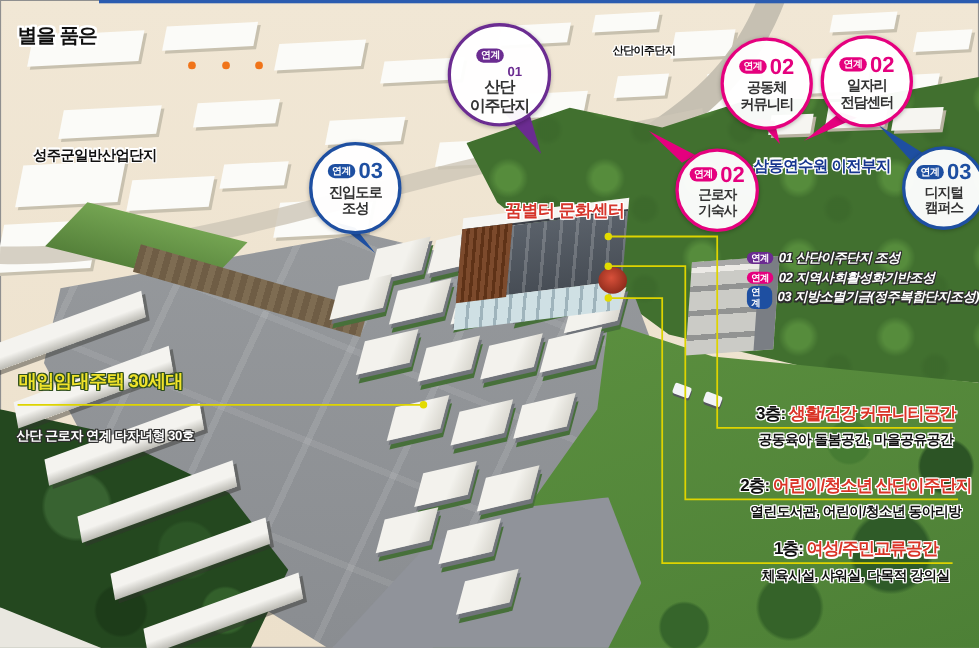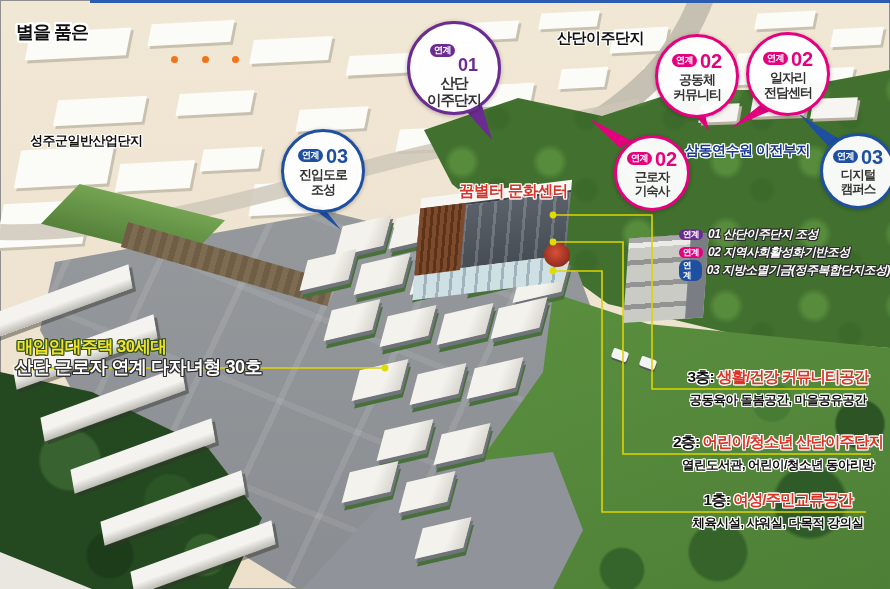--- a/index.html
+++ b/index.html
@@ -101,41 +101,41 @@
   
   .title-tag{left:16px;top:20px;font-size:18px;font-weight:800;color:#101010;
       letter-spacing:-1px;z-index:31;}
   .title-main{left:20px;top:66px;font-size:33px;font-weight:800;color:#f07419;
       letter-spacing:-2px;z-index:31;white-space:nowrap;}
   .tdot{position:absolute;width:7px;height:7px;border-radius:50%;background:#f07419;z-index:31;}
 
   
   .mlabel{position:absolute;font-weight:800;letter-spacing:-0.5px;z-index:30;white-space:nowrap;}
   .ml-ind{left:30px;top:132px;font-size:13px;color:#101010;}
-  .ml-rel{left:557px;top:29px;font-size:15px;color:#101010;}
+  .ml-rel{left:557px;top:39px;font-size:10px;color:#101010;}
   .ml-trn{left:685px;top:142px;font-size:14px;color:#16368f;text-align:center;}
   .ml-cul{left:459px;top:181px;font-size:15.5px;color:#d6352b;}
 
   
   .hl-title{left:17px;top:336px;font-size:16.5px;font-weight:800;color:#f0e32a;
       letter-spacing:-0.5px;z-index:30;white-space:nowrap;}
-  .hl-sub{left:15px;top:355px;font-size:18px;font-weight:800;color:#fff;
+  .hl-sub{left:15px;top:388px;font-size:12px;font-weight:800;color:#fff;
       letter-spacing:-0.5px;z-index:30;white-space:nowrap;}
 
   
   .callout{position:absolute;border-radius:50%;background:rgba(255,255,255,.96);
       border:3px solid var(--c);display:flex;flex-direction:column;align-items:center;
       justify-content:center;gap:0;z-index:30;box-shadow:0 1px 4px rgba(0,0,0,.28);}
   .callout .r1{display:flex;align-items:center;gap:3px;margin-bottom:1px;}
   .callout .bdg{font-size:9px;font-weight:700;color:#fff;background:var(--c);
       padding:1px 4px;border-radius:7px;line-height:1.15;letter-spacing:-0.5px;}
   .callout .num{font-size:20px;font-weight:800;color:var(--c);line-height:1;}
   .callout .ln{font-size:13px;font-weight:700;color:#333;line-height:15px;letter-spacing:-1px;}
   .co-1{--c:#6b2c91;left:407px;top:21px;width:88px;height:88px;}
-  .co-1 .num{font-size:18px;margin-top:28px;} .co-1 .ln{font-size:14.5px;line-height:17px;}
+  .co-1 .num{font-size:12px;margin-top:28px;} .co-1 .ln{font-size:14.5px;line-height:17px;}
   .co-2{--c:#e5007e;left:655px;top:34px;width:78px;height:78px;}
   .co-3{--c:#e5007e;left:746px;top:32px;width:78px;height:78px;}
   .co-4{--c:#1e4fa1;left:281px;top:129px;width:78px;height:78px;}
   .co-5{--c:#e5007e;left:614px;top:135px;width:70px;height:70px;}
   .co-5 .ln{font-size:12.5px;line-height:14px;}
   .co-6{--c:#1e4fa1;left:820px;top:133px;width:70px;height:70px;}
   .co-6 .ln{font-size:12.5px;line-height:14px;}
 
   
   .legend{left:679px;top:227px;z-index:30;}

